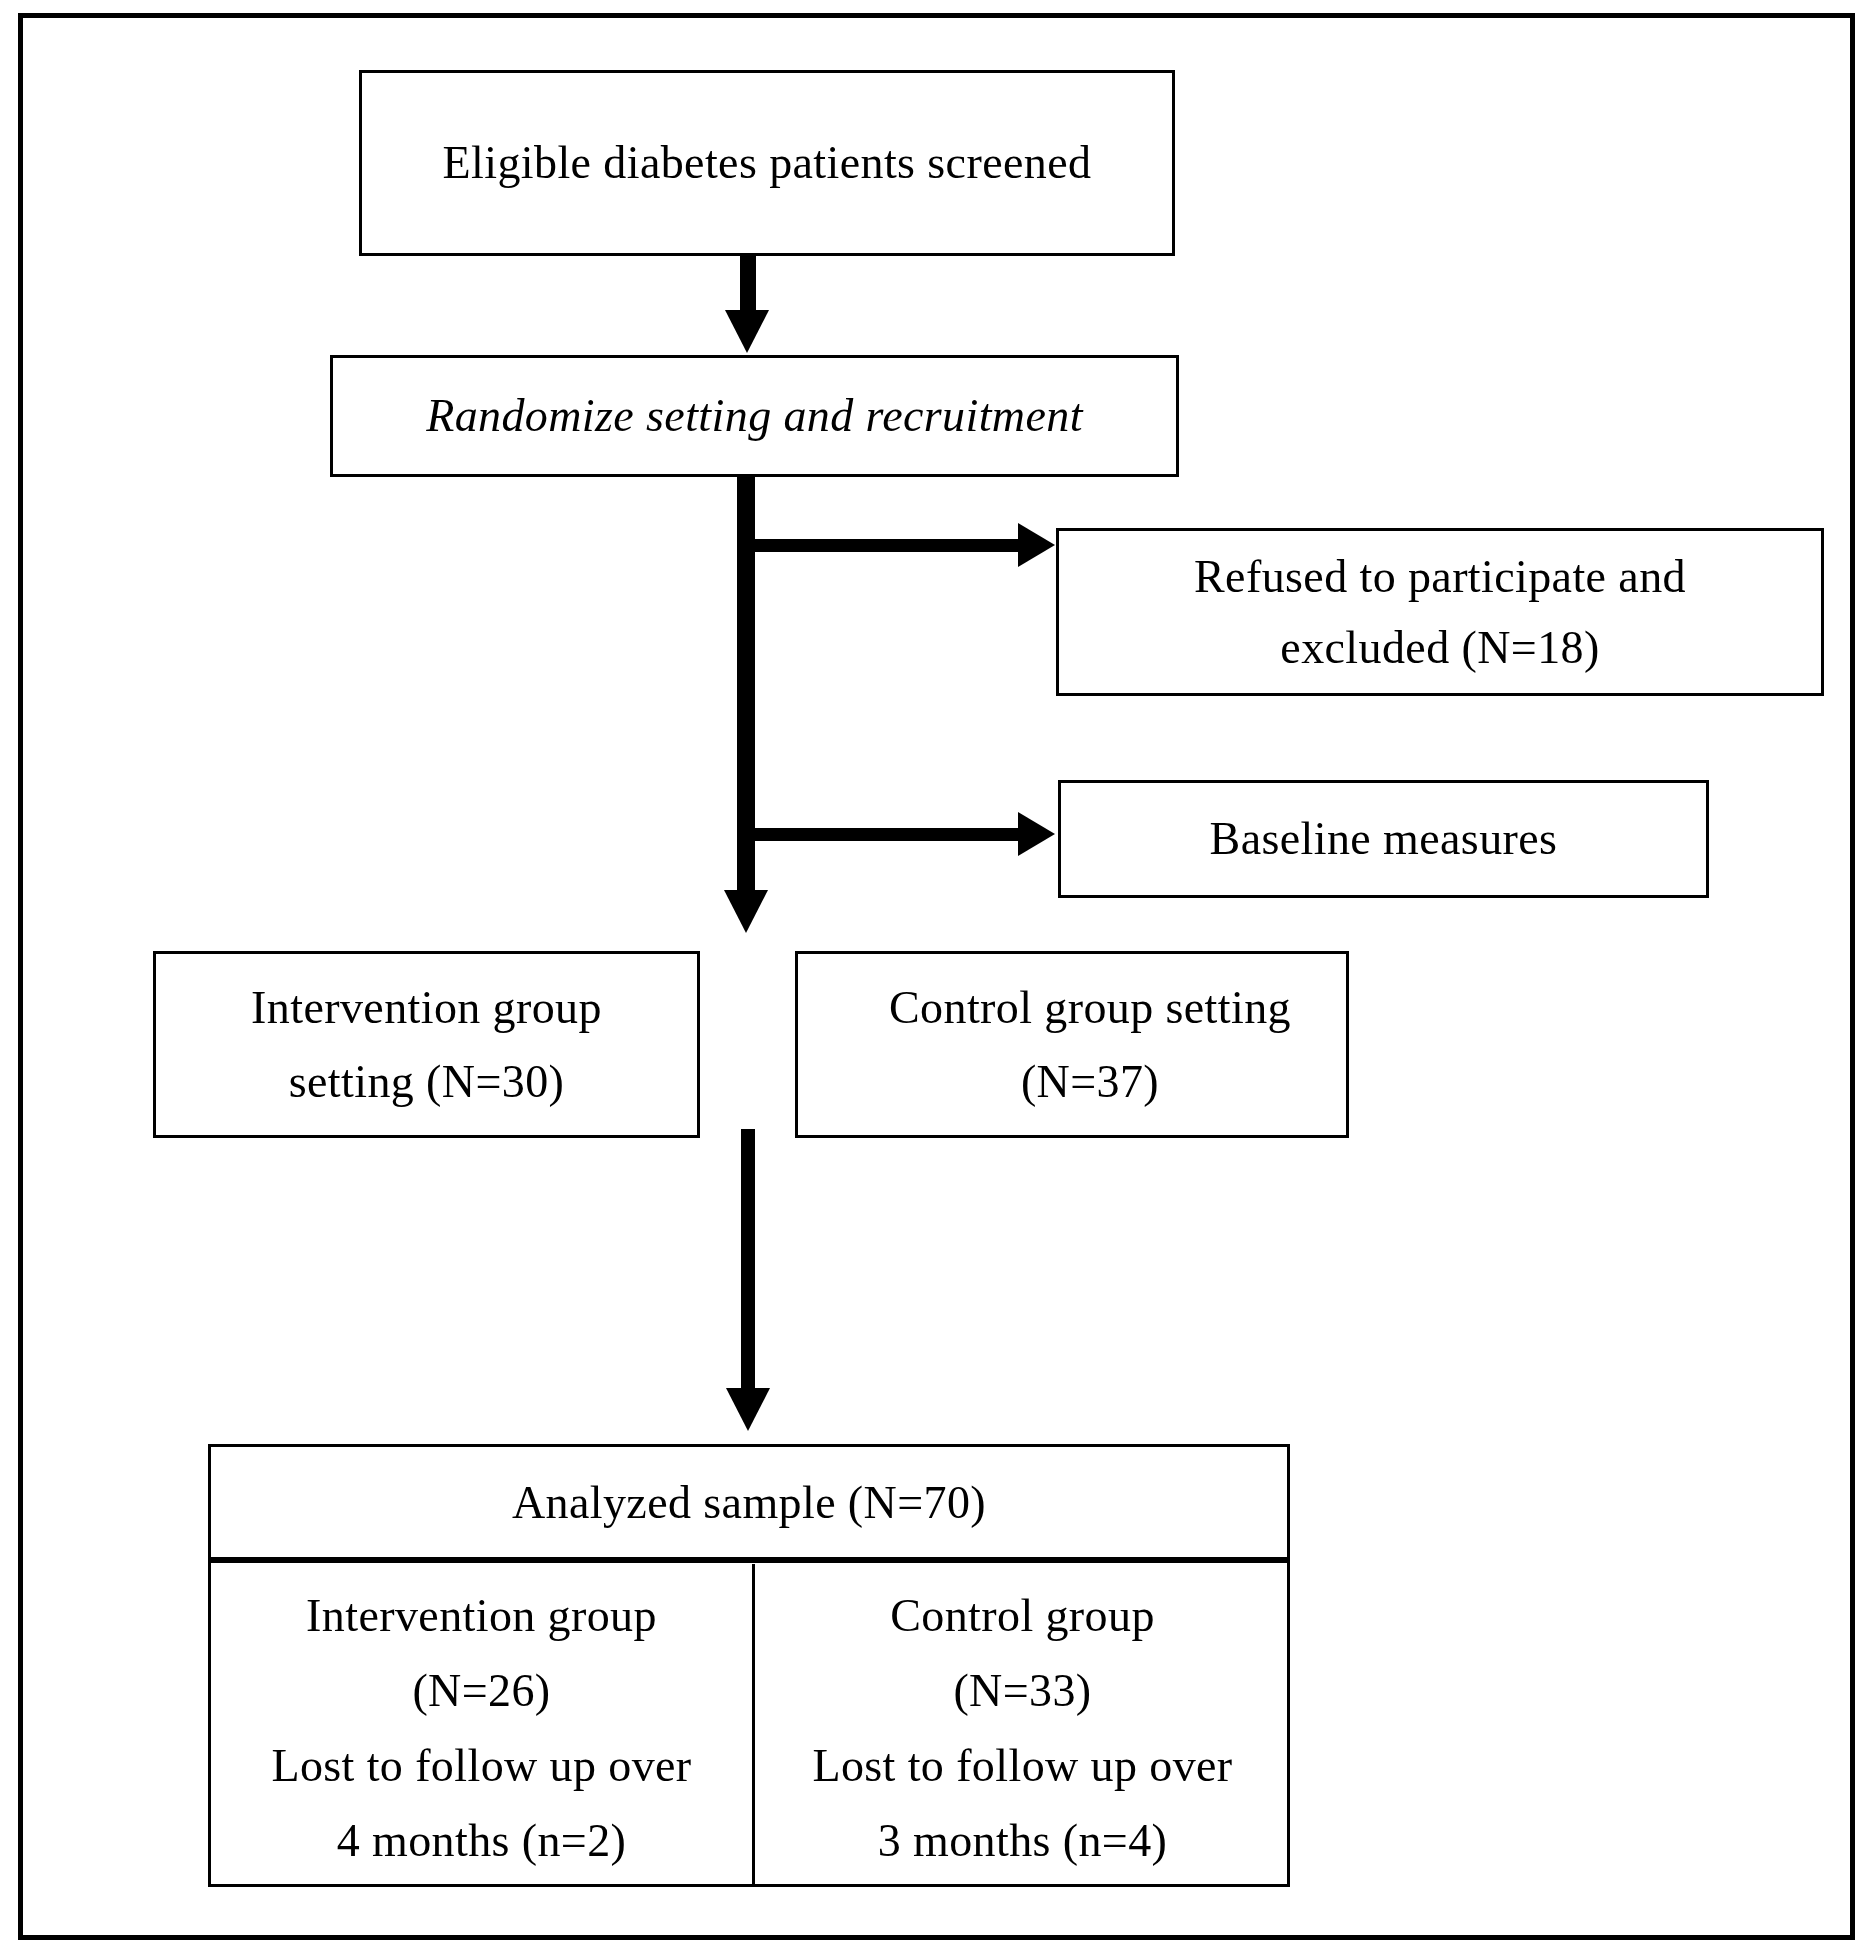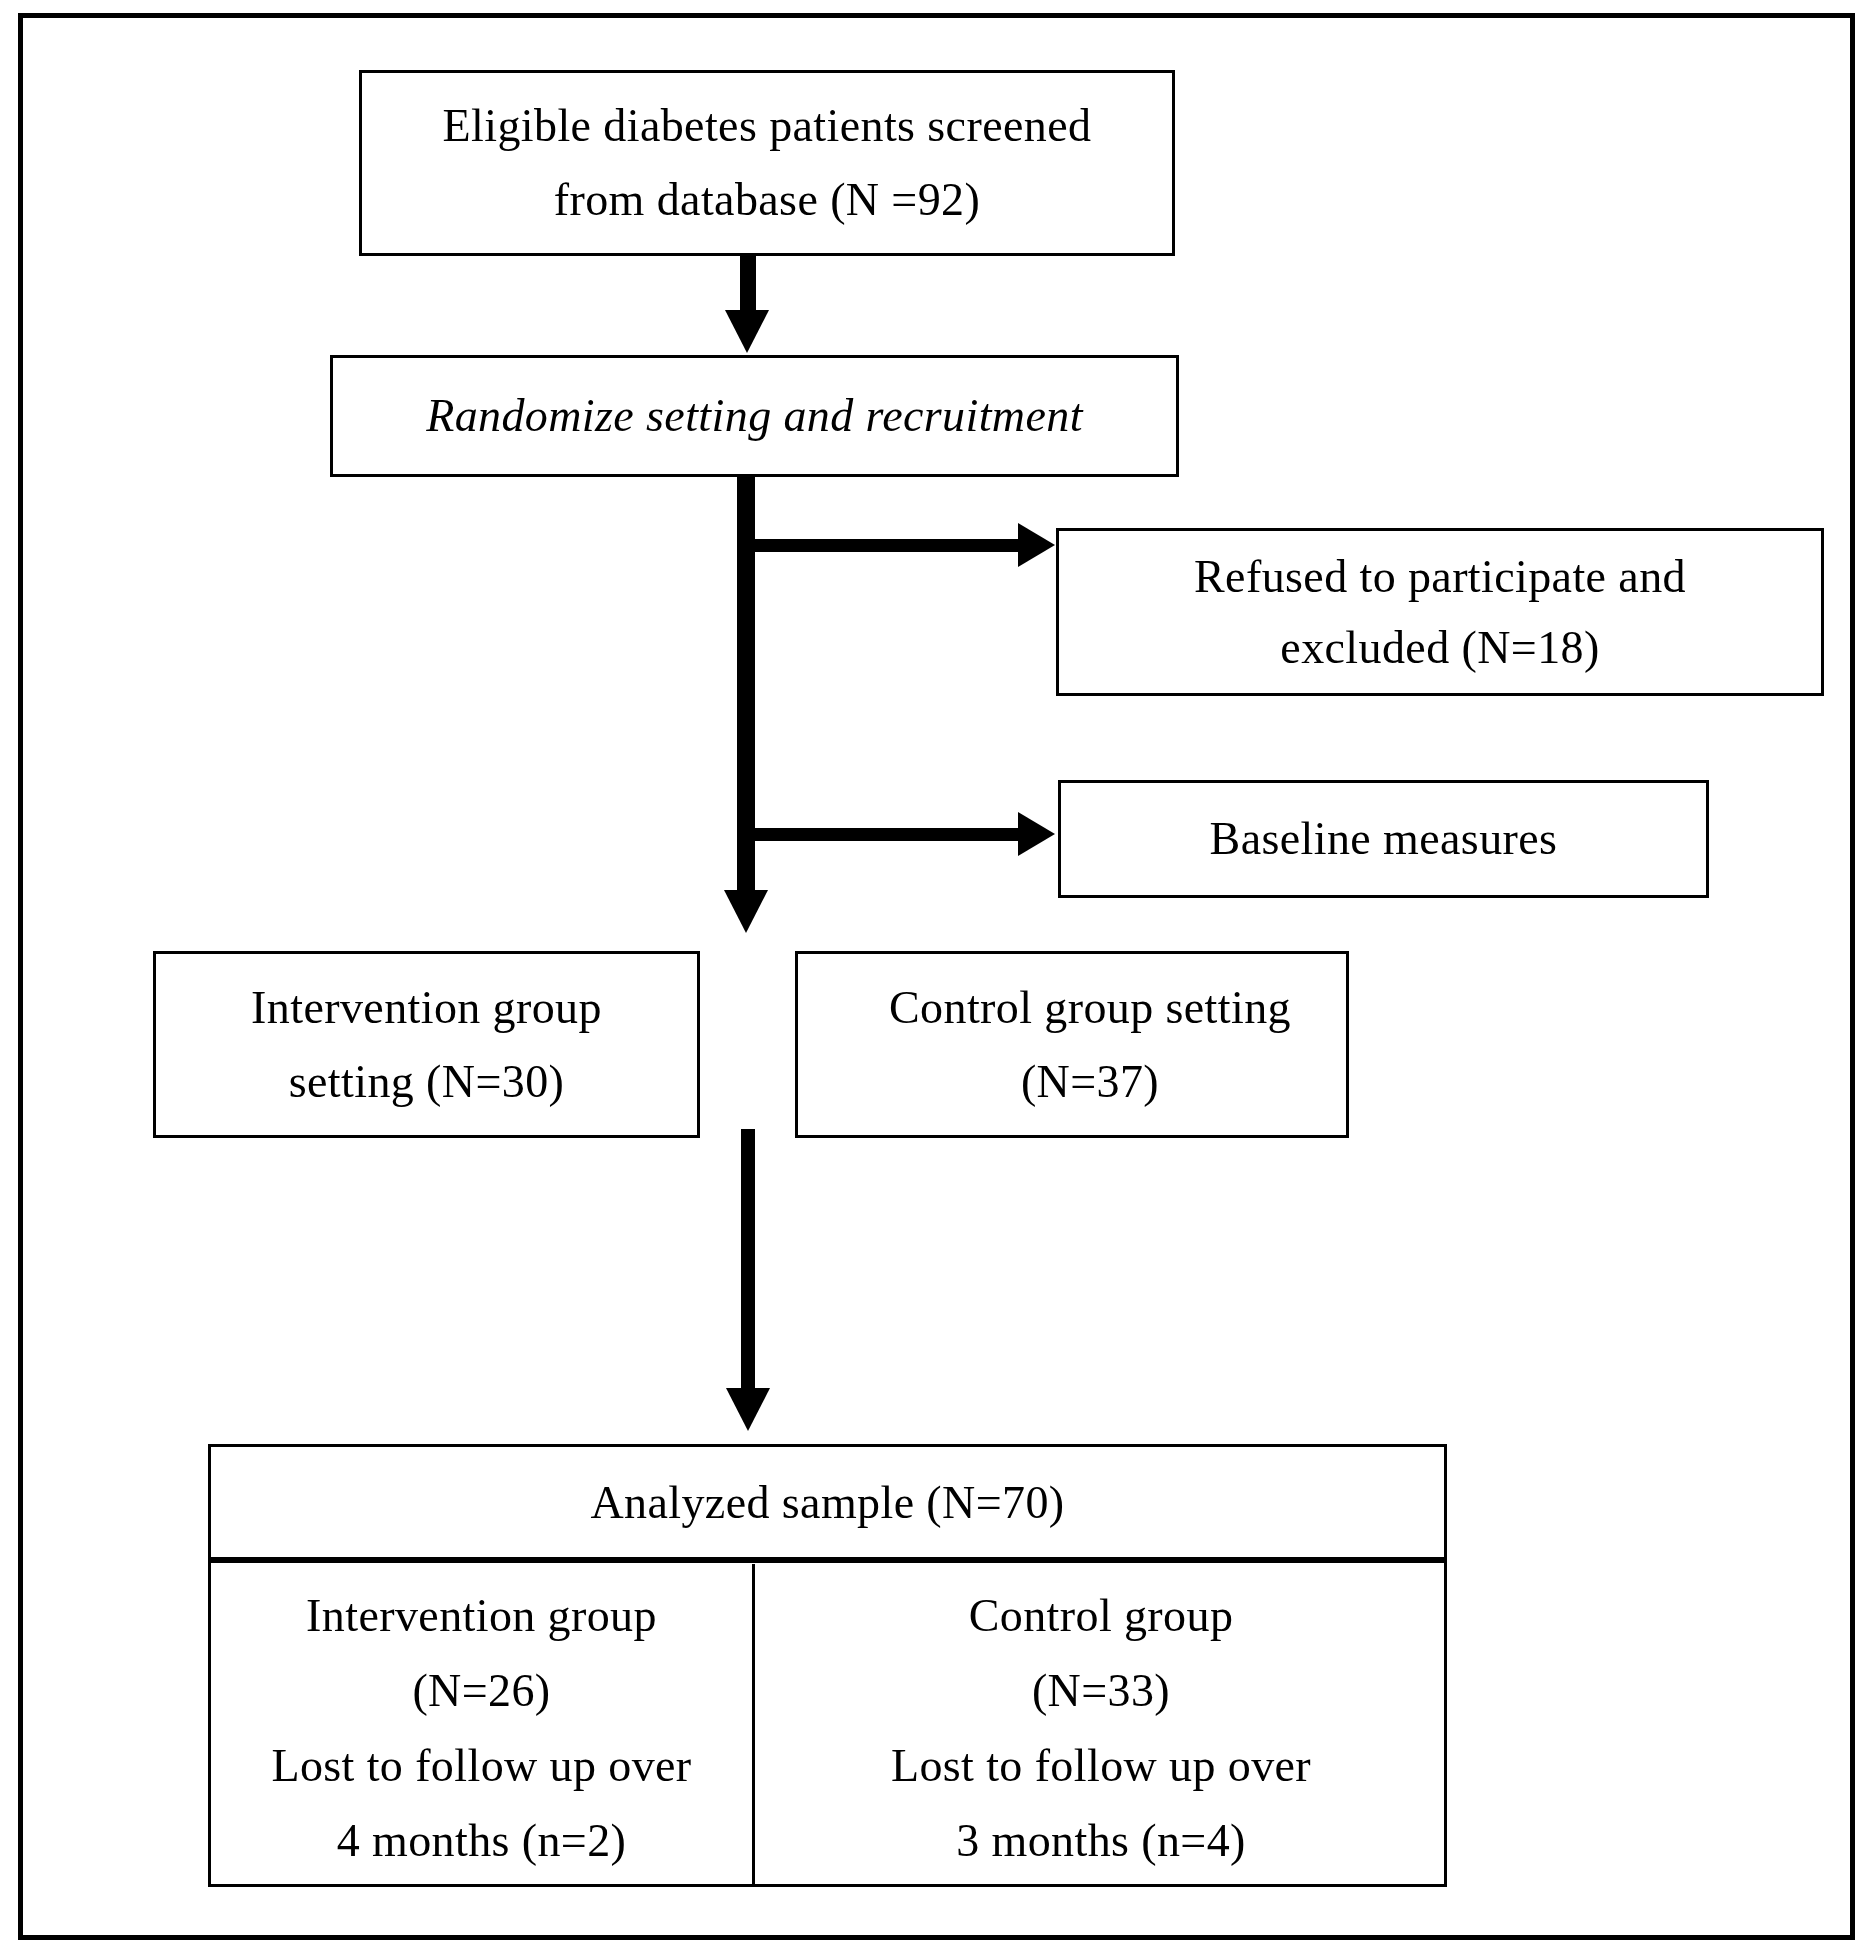--- a/index.html
+++ b/index.html
@@ -43,21 +43,21 @@
   #box-randomize       { left: 330px;  top: 355px;  width: 849px; height: 122px; font-style: italic; }
   #box-refused         { left: 1056px; top: 528px;  width: 768px; height: 168px; line-height: 71px; }
   #box-baseline        { left: 1058px; top: 780px;  width: 651px; height: 118px; }
   #box-intervention    { left: 153px;  top: 951px; width: 547px; height: 187px; }
   #box-control         { left: 795px;  top: 951px; width: 554px; height: 187px; padding-left: 36px; }
 
   
   #analyzed-table {
     position: absolute;
     left: 208px; top: 1444px;
-    width: 1239px; height: 443px;
+    width: 1082px; height: 443px;
     border: 3.6px solid #000000;
     box-sizing: border-box;
     background: #ffffff;
   }
   #analyzed-header {
     position: absolute;
     left: 0; top: 0; right: 0;
     height: 110px;
     border-bottom: 6.2px solid #000000;
     display: flex;
@@ -101,21 +101,20 @@
 </style>
 </head>
 <body>
 
 <div id="canvas">
 
   <div id="outer-frame"></div>
 
   <div class="fbox" id="box-eligible">
     <span>Eligible diabetes patients screened</span>
-    <span>from database (N =92)</span>
   </div>
 
   <div>
     <div class="shaft-v" style="left:740px; top:256px; width:16px; height:57px;"></div>
     <div class="head-down" style="left:725px; top:310px;"></div>
   </div>
 
   <div class="fbox" id="box-randomize">
     <span>Randomize setting and recruitment</span>
   </div>

